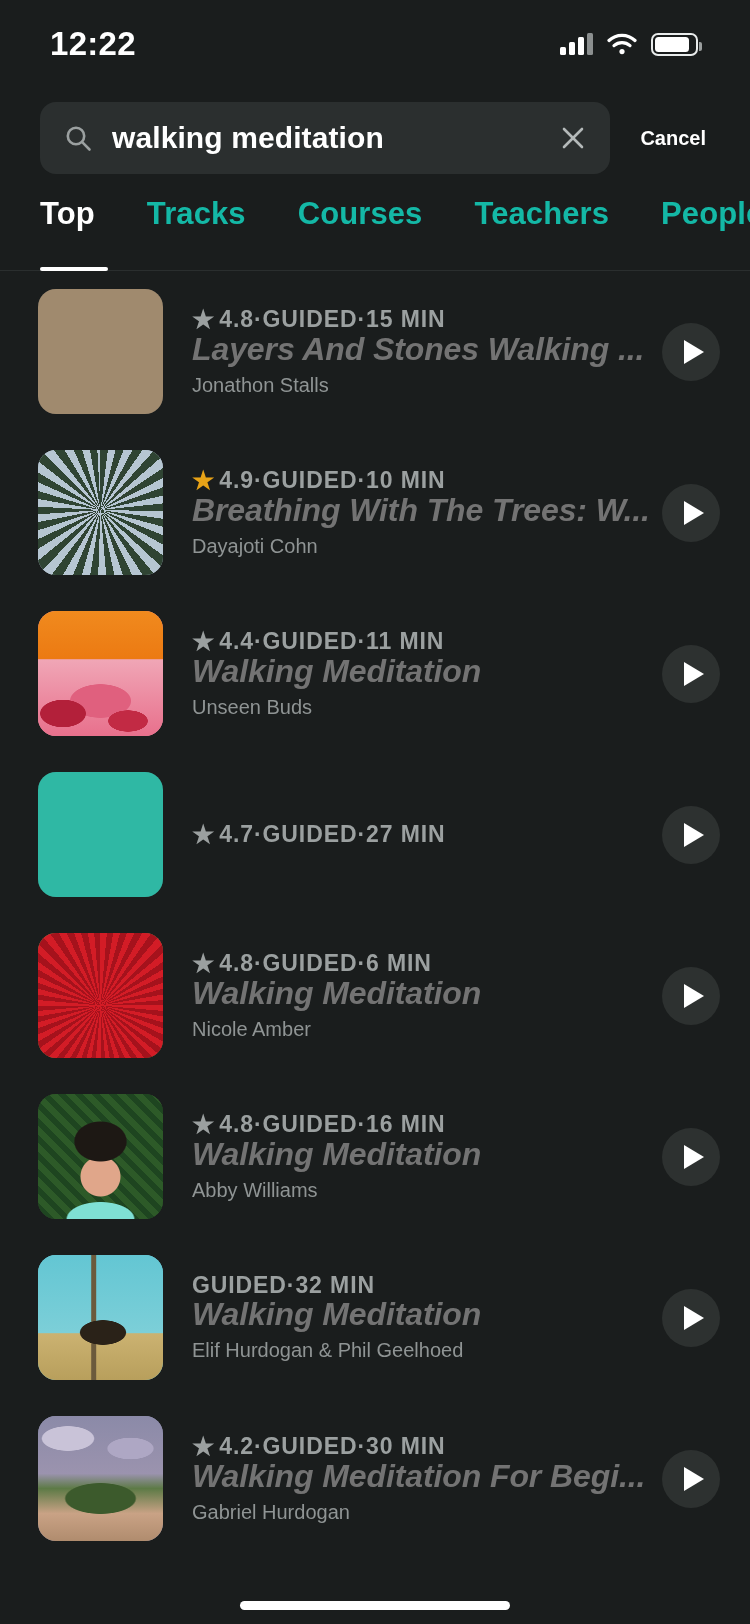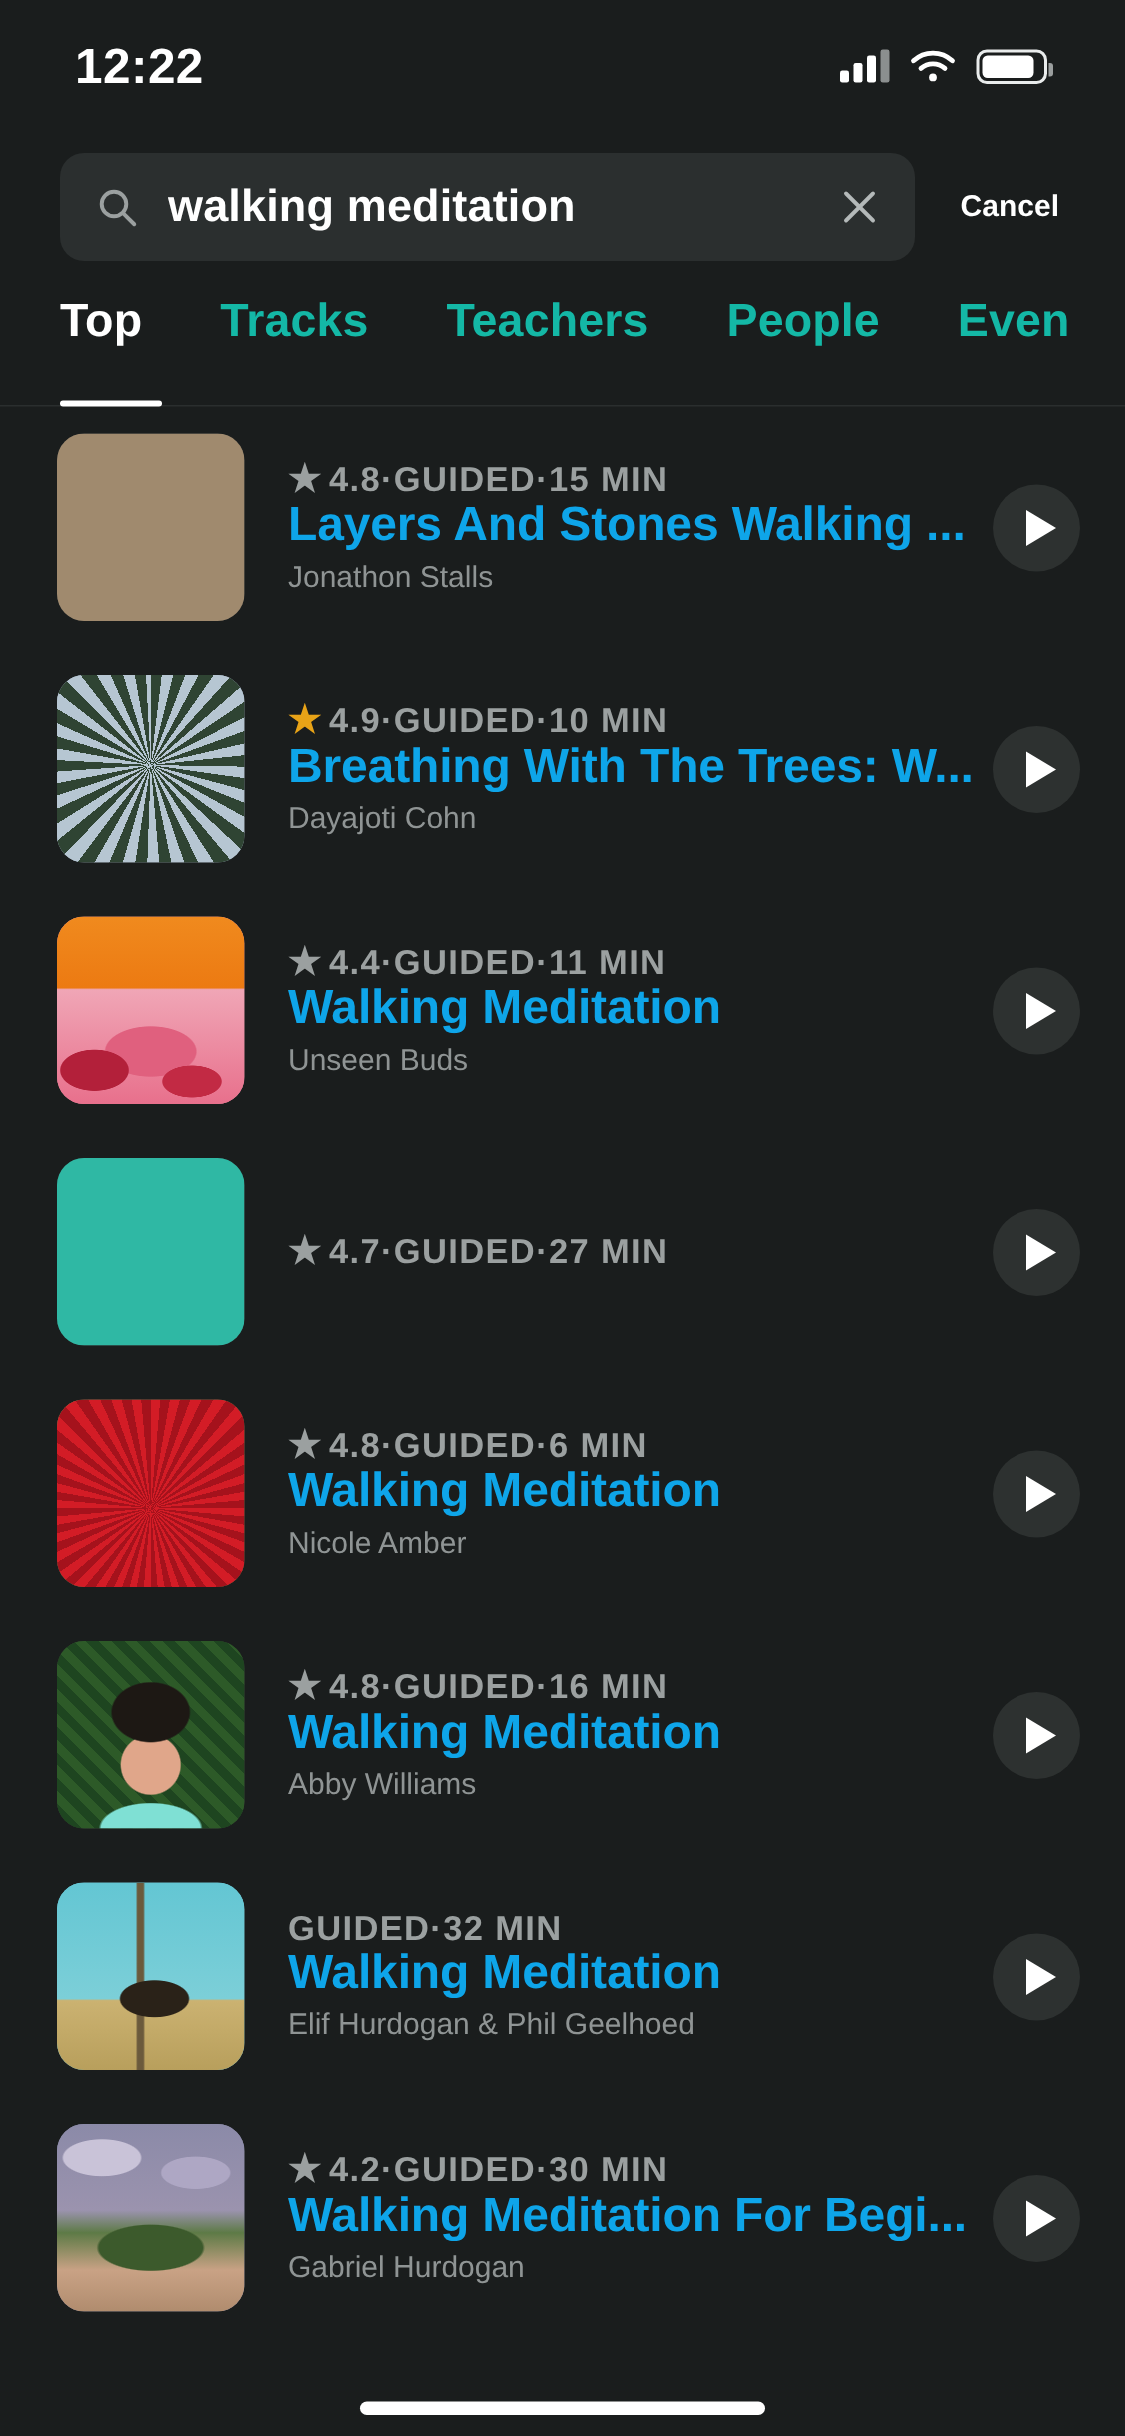--- a/index.html
+++ b/index.html
@@ -99,22 +99,22 @@
   }
   .meta {
     display:flex; align-items:center; color:#9ba0a0;
     font-size:23px; font-weight:700; letter-spacing:.9px; white-space:nowrap;
     line-height:1;
   }
   .star { font-size:25px; margin-right:4px; line-height:1; }
   .star.gray { color:#9ba0a0; }
   .star.gold { color:#e8a317; }
   .title {
-    color:#0ea5e9; font-size:32px; font-weight:700; letter-spacing:-.1px;
-    white-space:nowrap; overflow:hidden; margin-top:0; line-height:1.1;
+    color:#737373; font-size:32px; font-weight:700; letter-spacing:-.1px;
+    white-space:nowrap; overflow:hidden; margin-top:0; line-height:1.1;font-style:italic;
   }
   .author {
     color:#8f9494; font-size:20px; font-weight:400; margin-top:7px;
     white-space:nowrap; overflow:hidden; line-height:1.1;
   }
   .play-btn {
     width:58px; height:58px; flex:0 0 58px; border-radius:50%;
     background:#2d3130; display:flex; align-items:center; justify-content:center;
     margin-left:12px; cursor:pointer;
   }
@@ -171,20 +171,21 @@
       </svg>
     </span>
   </div>
   <button class="cancel-btn">Cancel</button>
 </div>
 
 <div class="tabs-wrap">
   <div class="tabs">
     <div class="tab active">Top</div>
     <div class="tab">Tracks</div>
+    <div class="tab">Courses</div>
     <div class="tab">Teachers</div>
     <div class="tab">People</div>
     <div class="tab">Even</div>
   </div>
   <div class="tab-underline"></div>
   <div class="tab-divider"></div>
 </div>
 
 <div class="list" id="results-list">
     <div class="row">

